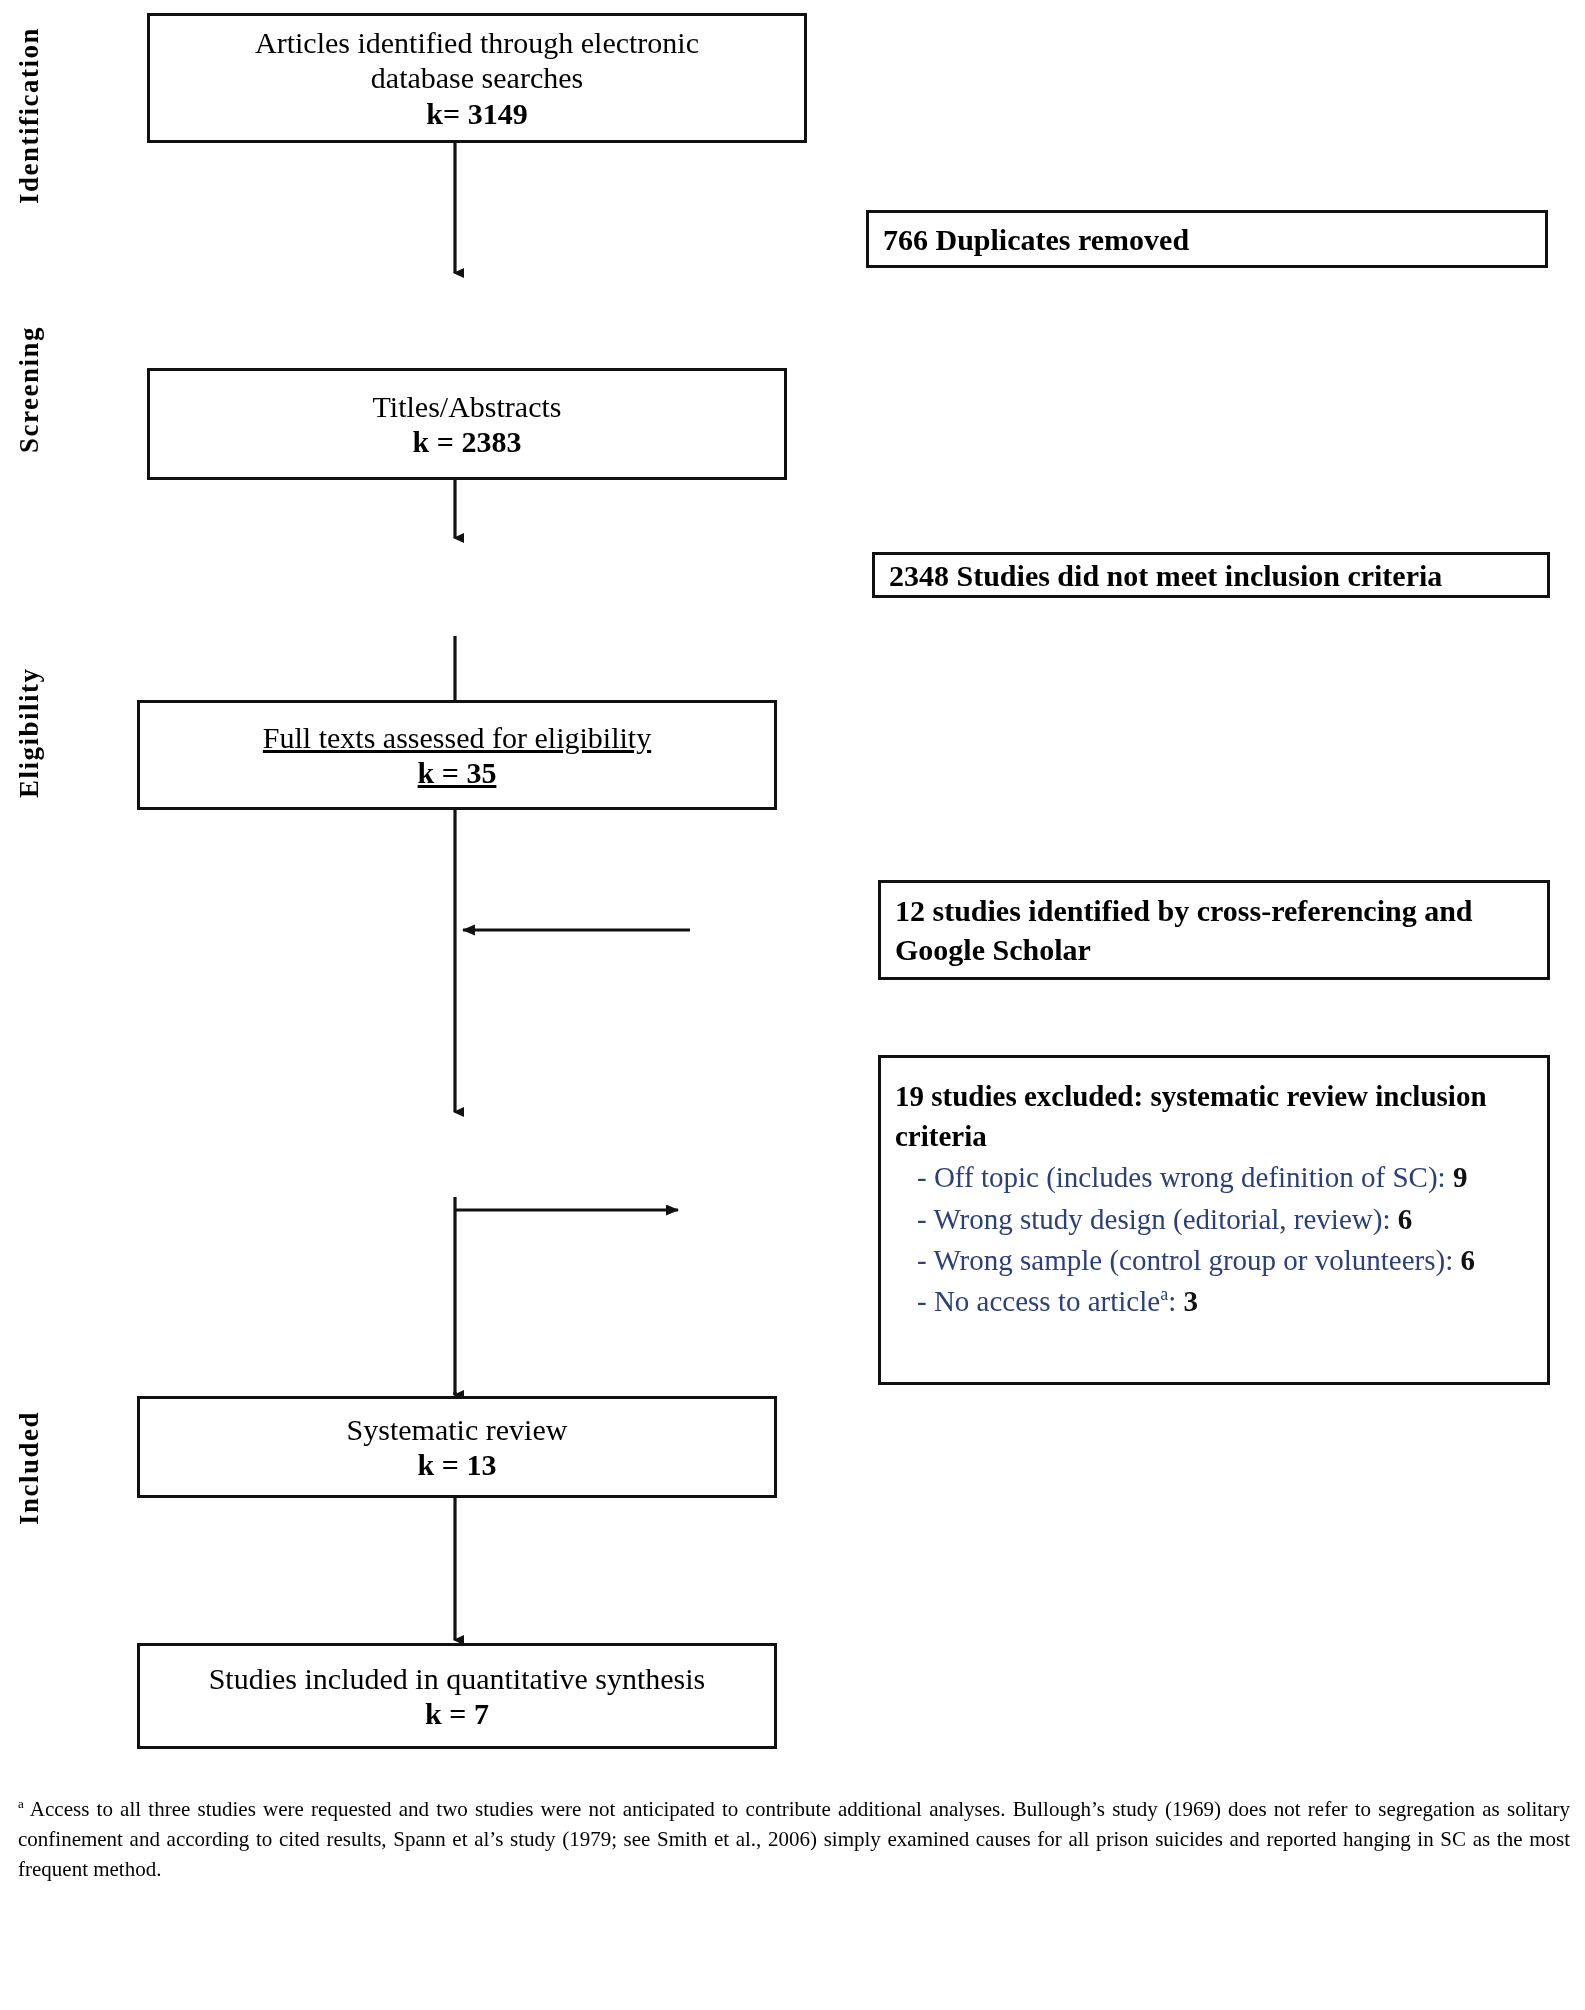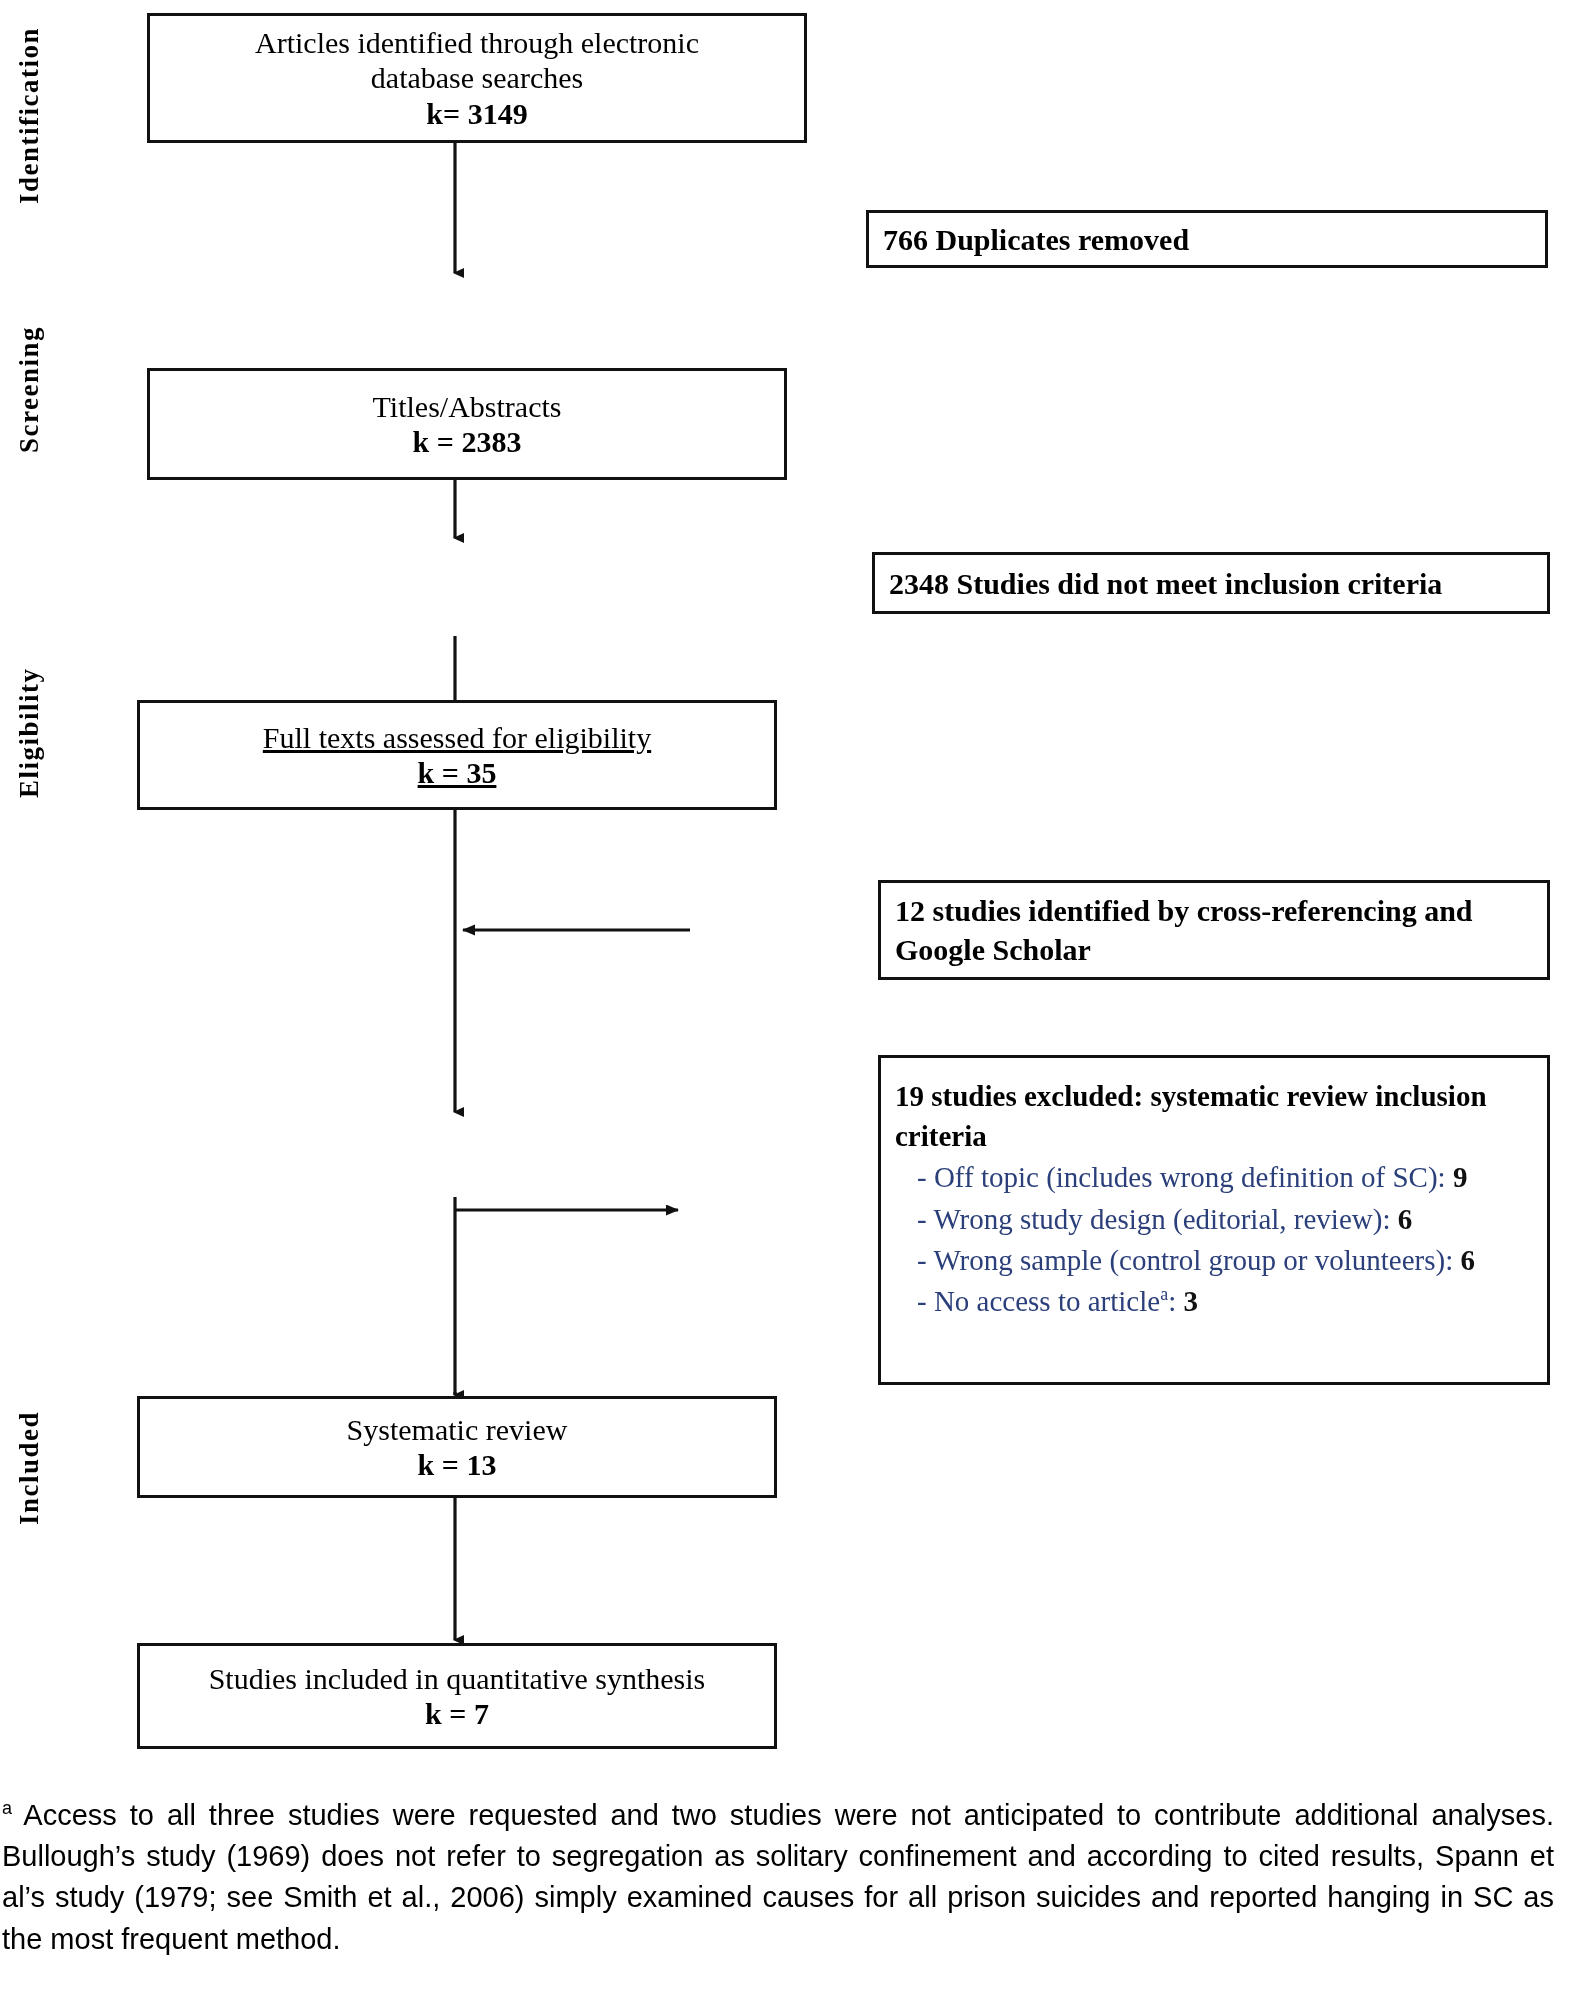--- a/index.html
+++ b/index.html
@@ -97,28 +97,28 @@
     position: absolute;
     left: 0; top: 0;
     width: 1585px;
     height: 2010px;
     pointer-events: none;
   }
 
   
   #footnote {
     position: absolute;
-    left: 2px;
+    left: 18px;
     top: 1795px;
     width: 1552px;
-    font-size: 29px;
+    font-size: 21px;
     line-height: 1.42;
     text-align: justify;
     text-justify: inter-word;
-    font-family: Liberation Sans, sans-serif;
+    font-family: Liberation Serif, serif;
   }
   #footnote .fn-mark {
     font-size: 0.62em;
     vertical-align: super;
   }
 </style>
 </head>
 <body>
 
 <div id="stage">
@@ -172,21 +172,21 @@
 
   <div class="pbox left" style="left:866px; top:210px; width:682px; height:58px;">
     <div class="boxtext">766 Duplicates removed</div>
   </div>
 
   <div class="pbox center" style="left:147px; top:368px; width:640px; height:112px;">
     <div class="line1">Titles/Abstracts</div>
     <div class="line2">k = 2383</div>
   </div>
 
-  <div class="pbox left" style="left:872px; top:552px; width:678px; height:62px;">
+  <div class="pbox left" style="left:872px; top:552px; width:678px; height:46px;">
     <div class="boxtext">2348 Studies did not meet inclusion  criteria</div>
   </div>
 
   <div class="pbox center" style="left:137px; top:700px; width:640px; height:110px;text-decoration:underline;">
     <div class="line1">Full  texts assessed for eligibility</div>
     <div class="line2">k = 35</div>
   </div>
 
   <div class="pbox left" style="left:878px; top:880px; width:672px; height:100px;">
     <div class="boxtext">12 studies identified by cross-referencing and</div>

